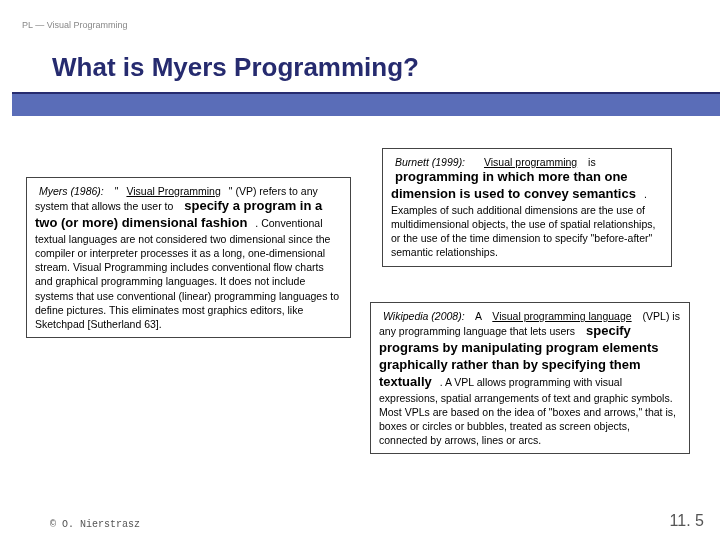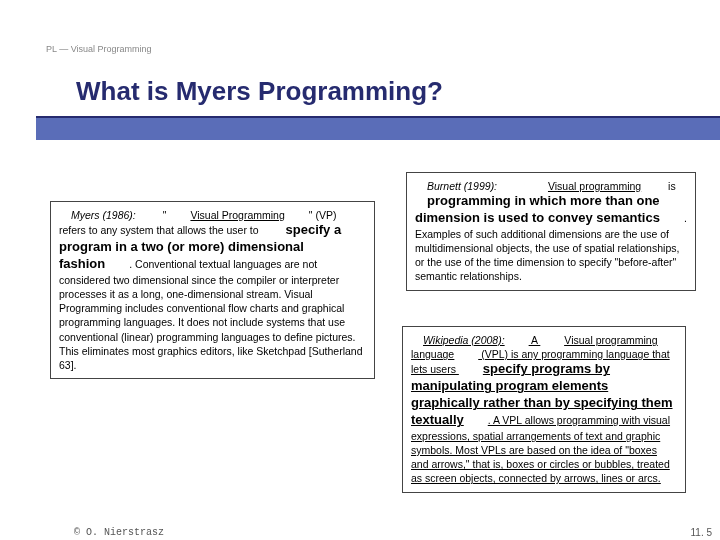--- a/index.html
+++ b/index.html
@@ -1,15 +1,15 @@
 <!DOCTYPE html>
 <html><head>
 <meta charset="utf-8">
 <style>
-  * { box-sizing: border-box; margin: 12px; padding: 0; }
+  * { box-sizing: border-box; margin: 4px; padding: 0; }
   body {
     width: 720px;
     height: 540px;
     background: #ffffff;
     font-family: Arial, Helvetica, sans-serif;
     color: #000;
     position: relative;
     overflow: hidden;
   }
   .header-label {
@@ -56,44 +56,43 @@
     left: 14px;
     width: 325px;
   }
   .box-top-right {
     top: 136px;
     left: 370px;
     width: 290px;
   }
   .box-bottom-right {
     top: 290px;
-    left: 366px;
-    width: 284px;
-    text-decoration: underline;
+    left: 358px;
+    width: 320px;
   }
   .italic { font-style: italic; }
   .underline { text-decoration: underline; }
   .bold-big {
     font-weight: bold;
     font-size: 13px;
     line-height: 1.3;
   }
   .footer-left {
     position: absolute;
     bottom: 14px;
     left: 38px;
     font-size: 10px;
     color: #555;
     font-family: Liberation Mono, monospace;
   }
   .footer-right {
     position: absolute;
     bottom: 14px;
     right: 20px;
-    font-size: 10px;
+    font-size: 16px;
     color: #555;
   }
 </style>
 </head>
 <body>
 
 <div class="header-label">PL — Visual Programming</div>
 
 <div class="title">What is Myers Programming?</div>
 <div class="title-underline"></div>

